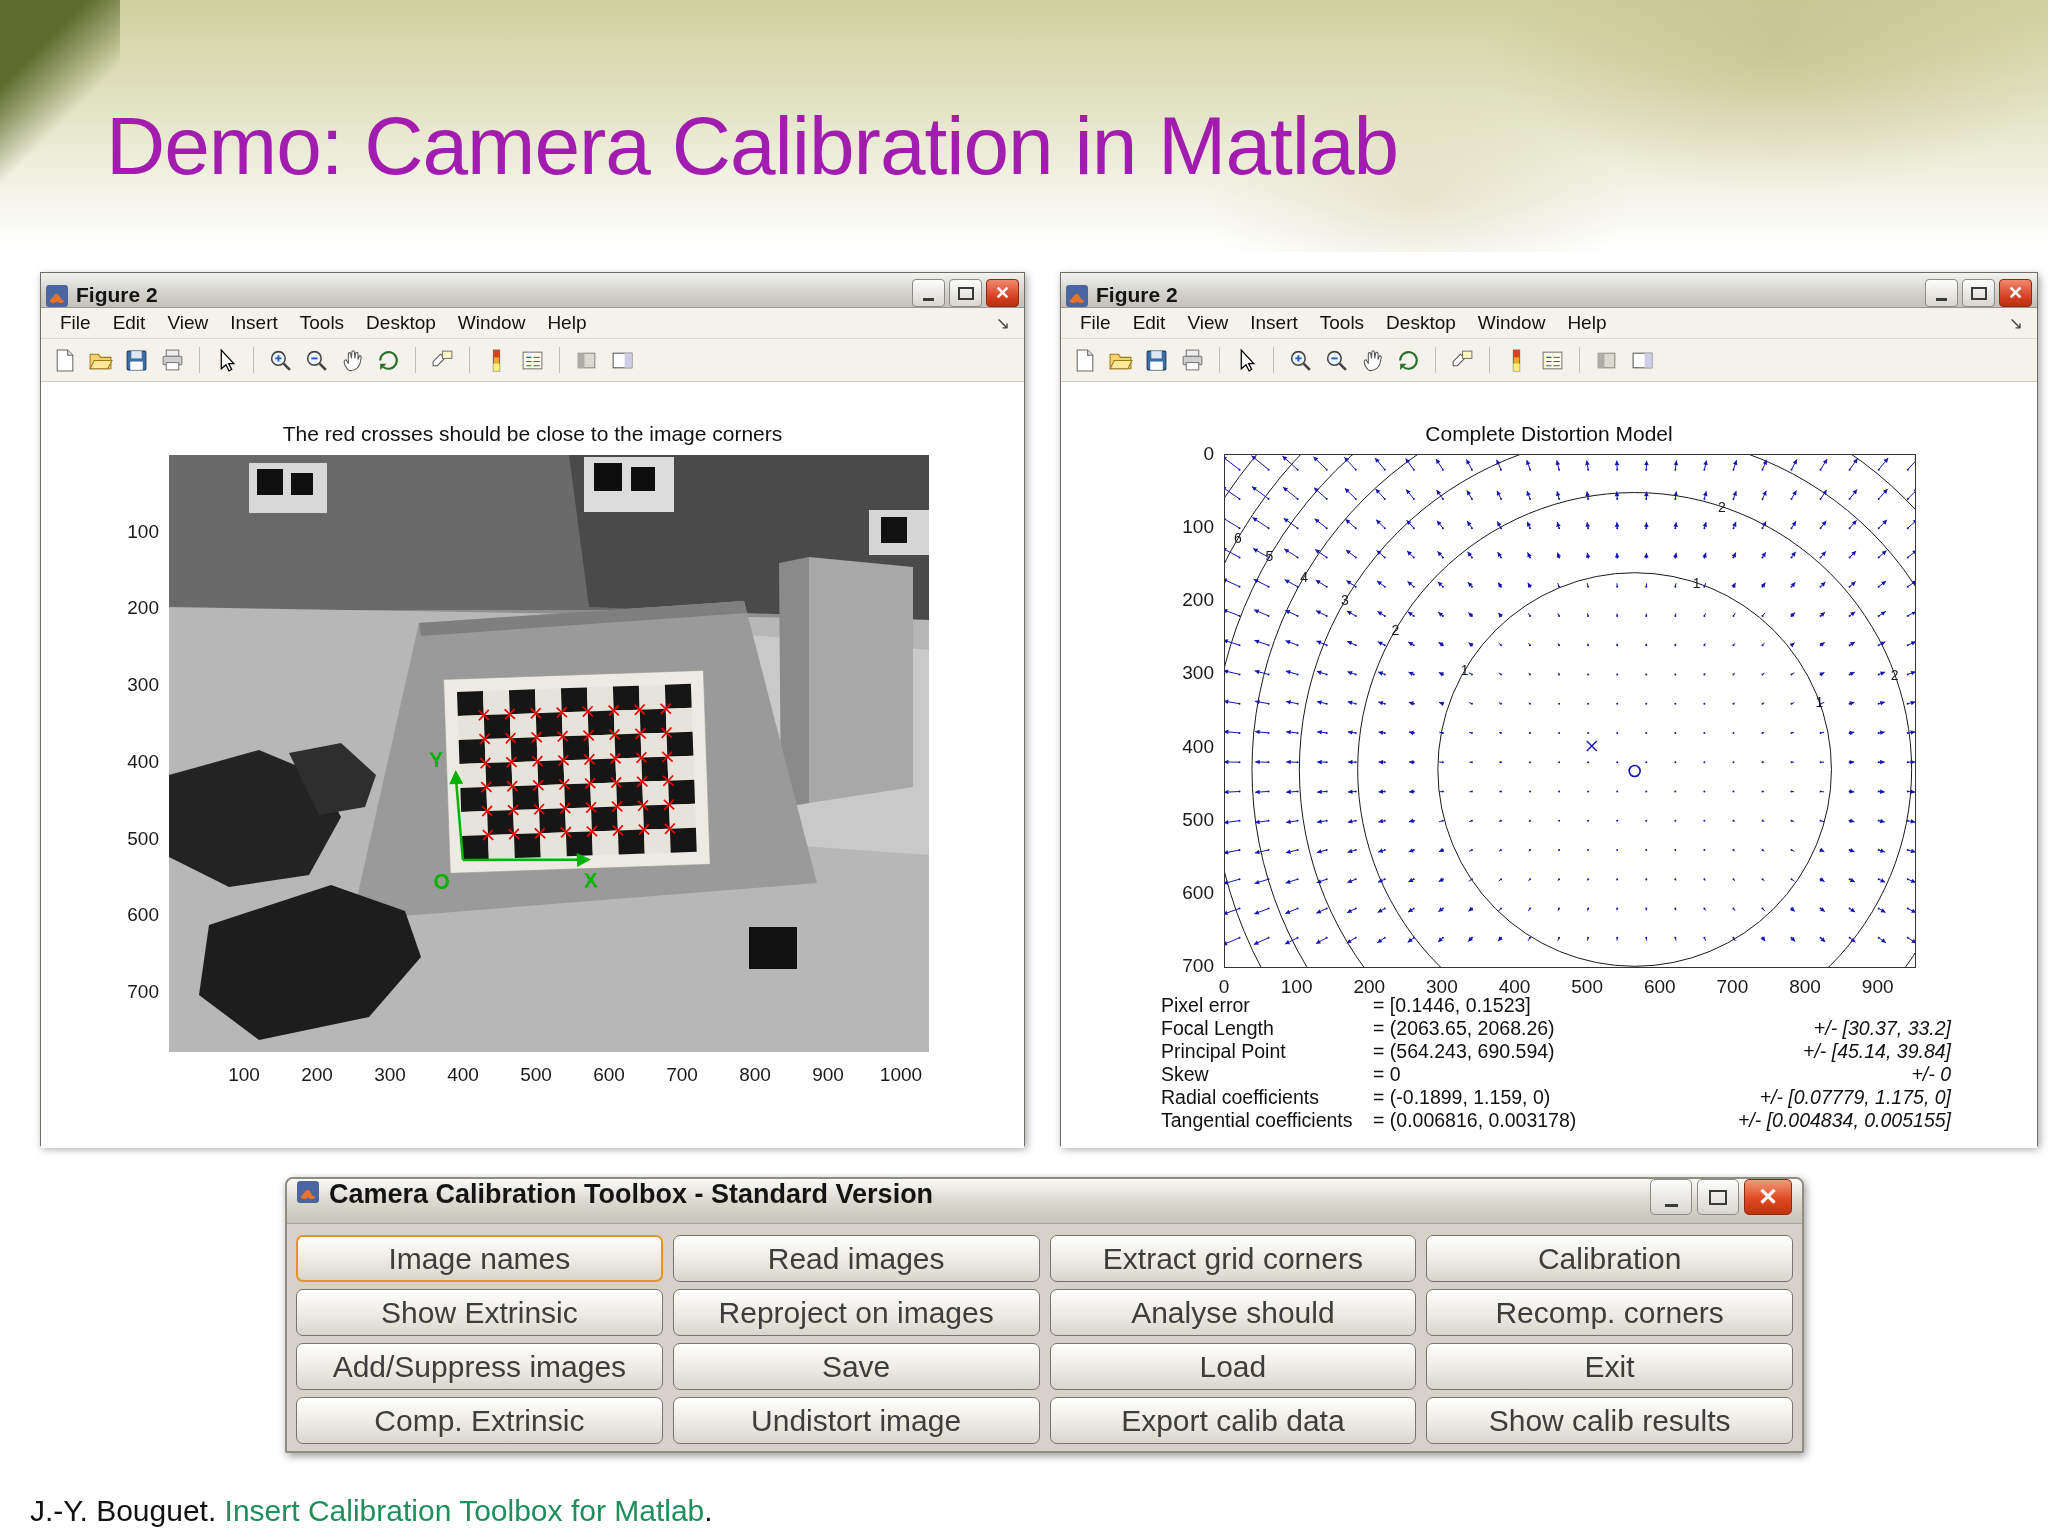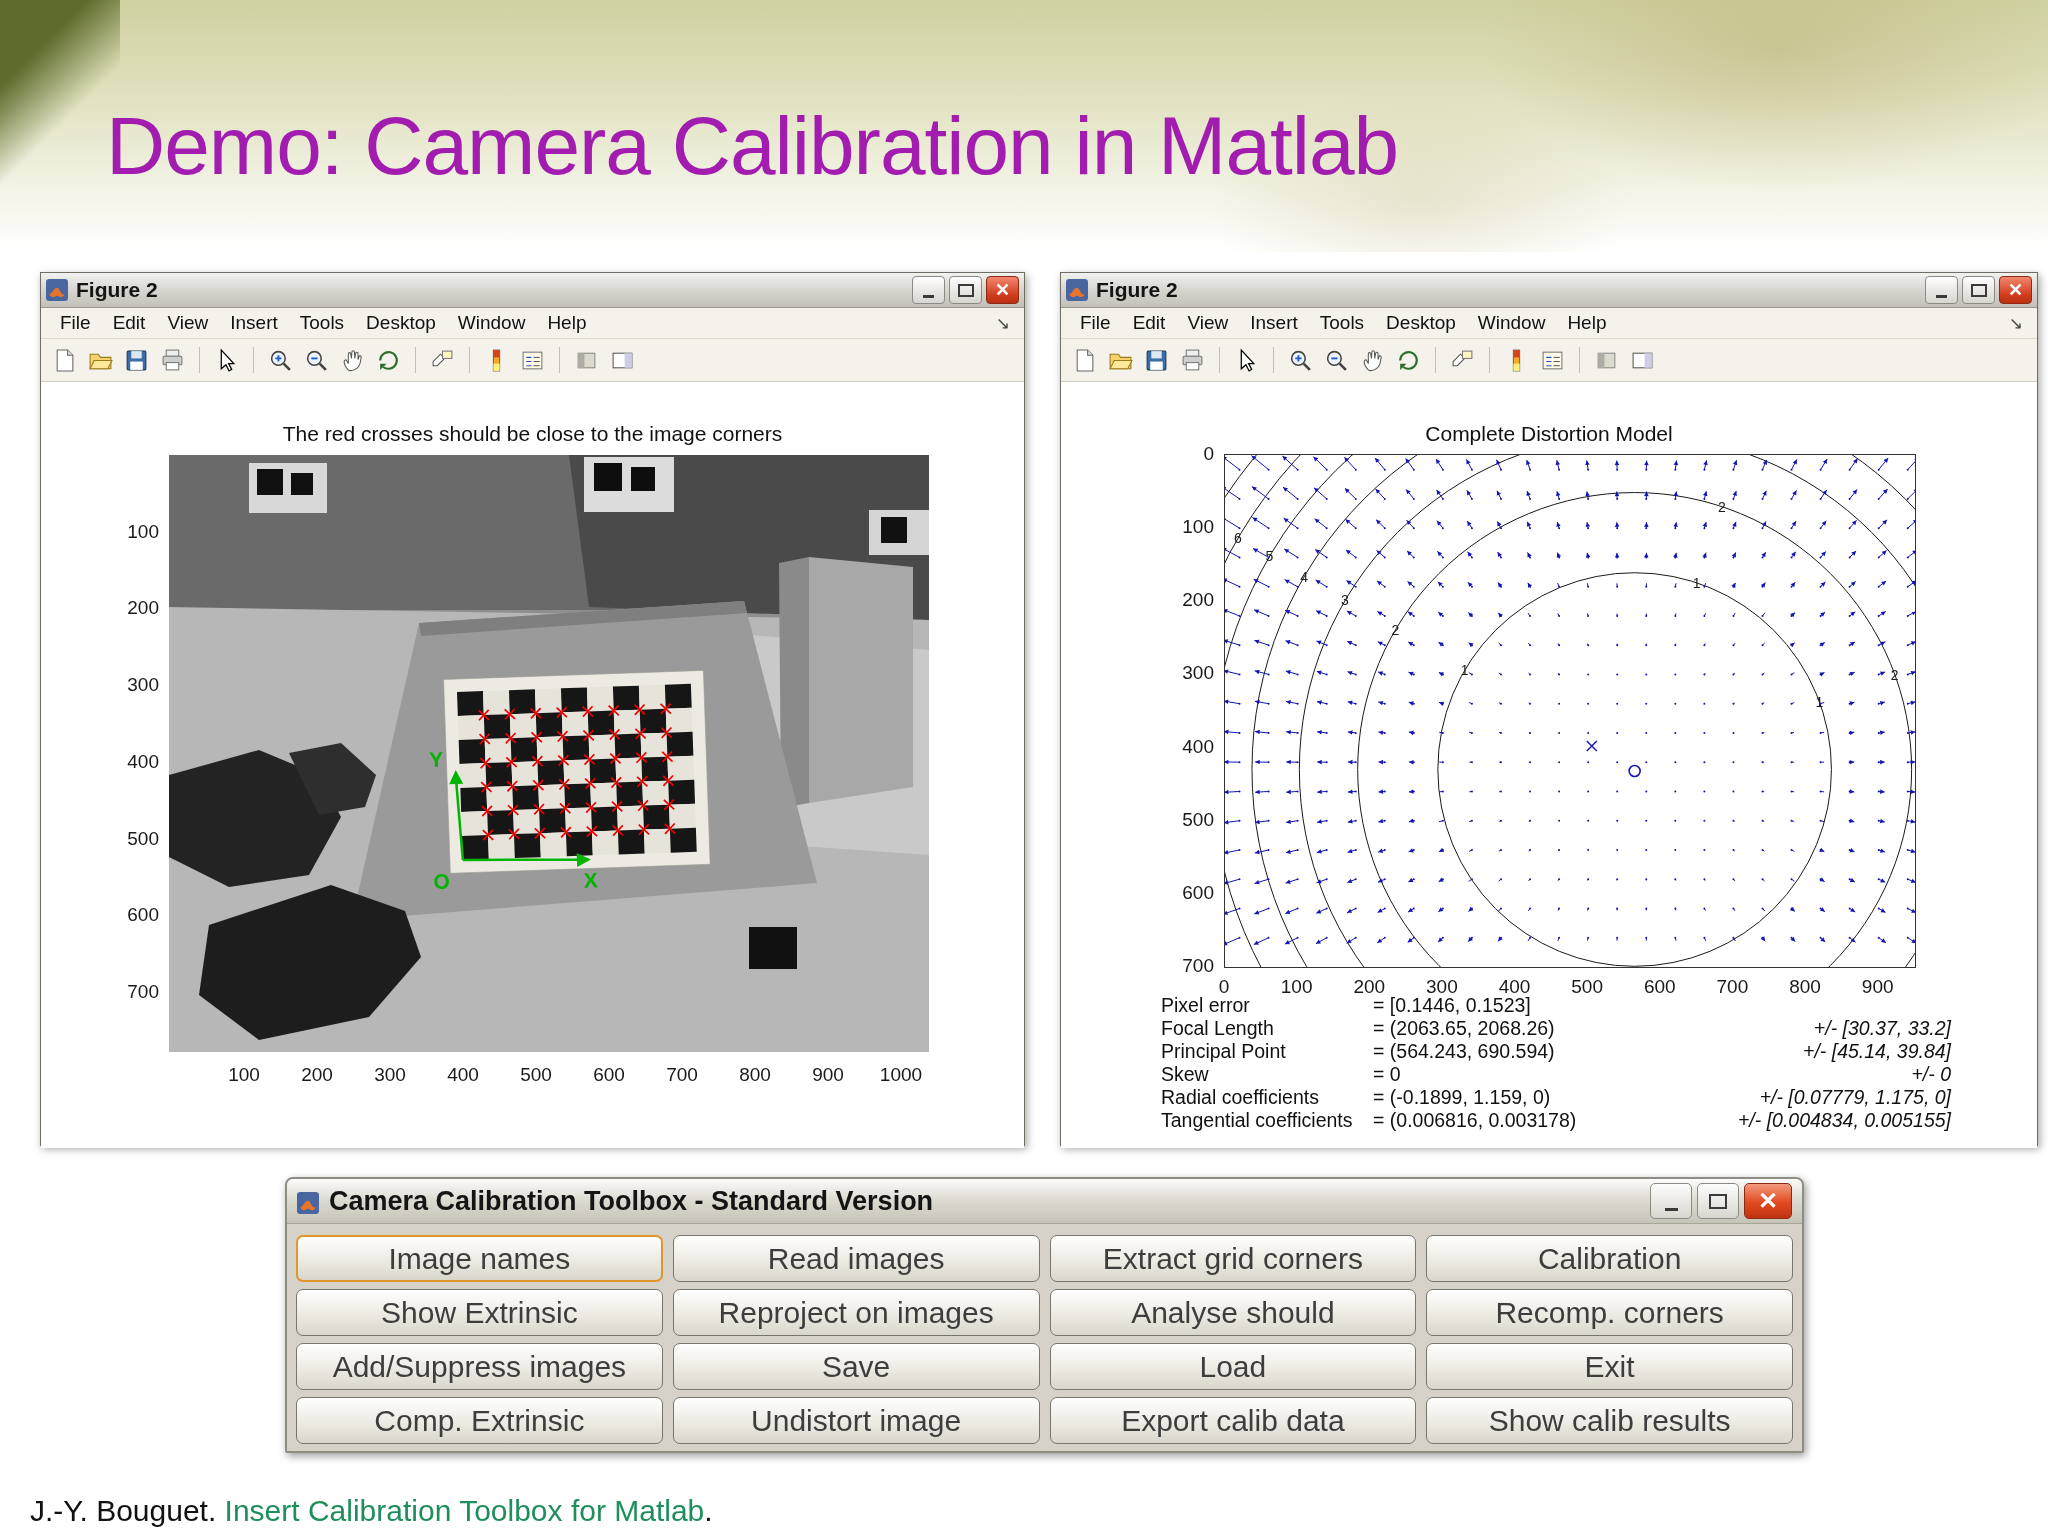--- a/index.html
+++ b/index.html
@@ -11,21 +11,21 @@
   .header-accent{position:absolute;top:0;left:0;width:120px;height:190px;
     background:linear-gradient(135deg,#5d6b2c 0%,#5d6b2c 28%,rgba(93,107,44,0) 60%);}
   .header-blob{position:absolute;top:0;right:0;width:900px;height:252px;
     background:radial-gradient(ellipse 420px 200px at 70% 20%,rgba(176,160,96,.35),rgba(176,160,96,0) 70%),
                radial-gradient(ellipse 300px 160px at 30% 80%,rgba(190,180,120,.25),rgba(190,180,120,0) 70%);}
   .slide-title{position:absolute;left:106px;top:44px;font-size:82px;color:#a21caf;font-weight:400;letter-spacing:-1px;}
 
   
   .mlwin{position:absolute;background:#f1efe6;border:1px solid #6f6d64;box-shadow:2px 3px 8px rgba(0,0,0,.35);}
   .titlebar{height:34px;background:linear-gradient(180deg,#f2f2f0,#d4d3cd 55%,#c3c1b9);
-    display:flex;align-items:center;padding:0 5px;border-bottom:1px solid #9a988e;}
+    display:flex;align-items:flex-end;padding:0 5px;border-bottom:1px solid #9a988e;}
   .appicon{width:22px;height:22px;display:flex;}
   .appicon svg{width:22px;height:22px;}
   .wtitle{font-weight:bold;font-size:21px;color:#141414;margin-left:8px;flex:1;}
   .winbtns{display:flex;gap:4px;}
   .wb{width:31px;height:26px;border-radius:4px;border:1px solid #8b8b83;
     background:linear-gradient(180deg,#fdfdfd,#d8d6cf);display:flex;align-items:center;justify-content:center;}
   .wb .bar{width:11px;height:3px;background:#3a3a3a;margin-top:13px;}
   .wb .box{width:12px;height:9px;border:2px solid #3a3a3a;}
   .wb.close{background:linear-gradient(180deg,#f2876f,#d13c1d 70%,#b92f12);border-color:#8c2a12;
     color:#fff;font-weight:bold;font-size:18px;line-height:1;}
@@ -48,21 +48,21 @@
   #stats{position:absolute;left:100px;top:612px;width:790px;}
   .stat-row{display:flex;height:23px;font-size:19.5px;color:#111;}
   .stat-label{width:212px;}
   .stat-value{flex:1;}
   .stat-pm{text-align:right;font-style:italic;}
 
   
   .xpwin{position:absolute;left:285px;top:1177px;width:1515px;height:272px;background:#d6d2c9;
     border:2px solid #8f8d82;border-radius:8px 8px 2px 2px;box-shadow:2px 3px 9px rgba(0,0,0,.4);}
   .xptitle{height:44px;background:linear-gradient(180deg,#fbfbf9,#dcd9d0 50%,#c6c3b8);
-    border-radius:6px 6px 0 0;display:flex;align-items:center;padding:0 10px;border-bottom:1px solid #a7a49a;}
+    border-radius:6px 6px 0 0;display:flex;align-items:flex-start;padding:0 10px;border-bottom:1px solid #a7a49a;}
   .xptitle .appicon svg{width:26px;height:26px;}
   .xpname{font-weight:bold;font-size:27px;color:#141414;margin-left:10px;flex:1;}
   .xb{width:40px;height:34px;border-radius:5px;border:1px solid #8b8b83;margin-left:5px;
     background:linear-gradient(180deg,#fdfdfd,#d8d6cf);display:flex;align-items:center;justify-content:center;}
   .xb .bar{width:13px;height:3px;background:#3a3a3a;margin-top:16px;}
   .xb .box{width:14px;height:11px;border:2px solid #3a3a3a;}
   .xb.close{width:46px;background:linear-gradient(180deg,#f29a7d,#e04a22 55%,#c03311);border-color:#8c2a12;
     color:#fff;font-weight:bold;font-size:24px;line-height:1;}
   #calibGrid{display:grid;grid-template-columns:repeat(4,1fr);gap:7px 10px;padding:11px 9px;}
   .calib-btn{height:47px;border:1px solid #76766e;border-radius:7px;

